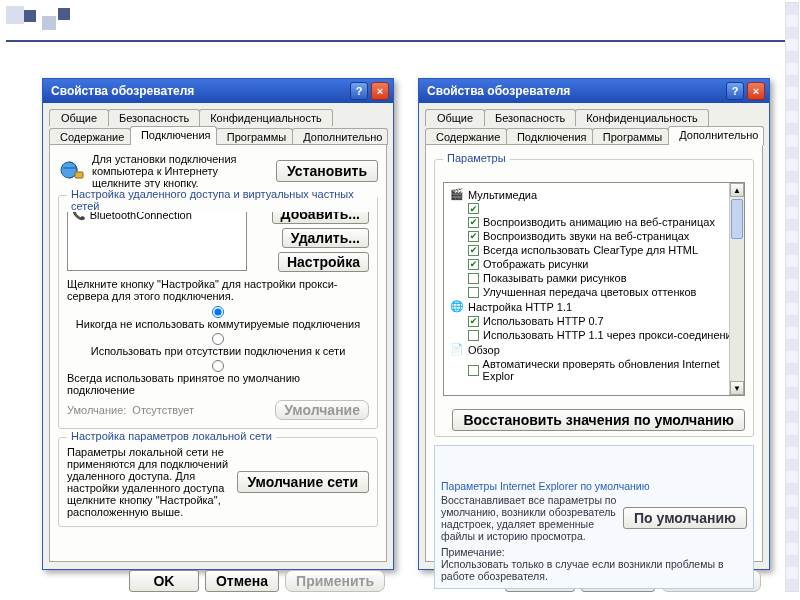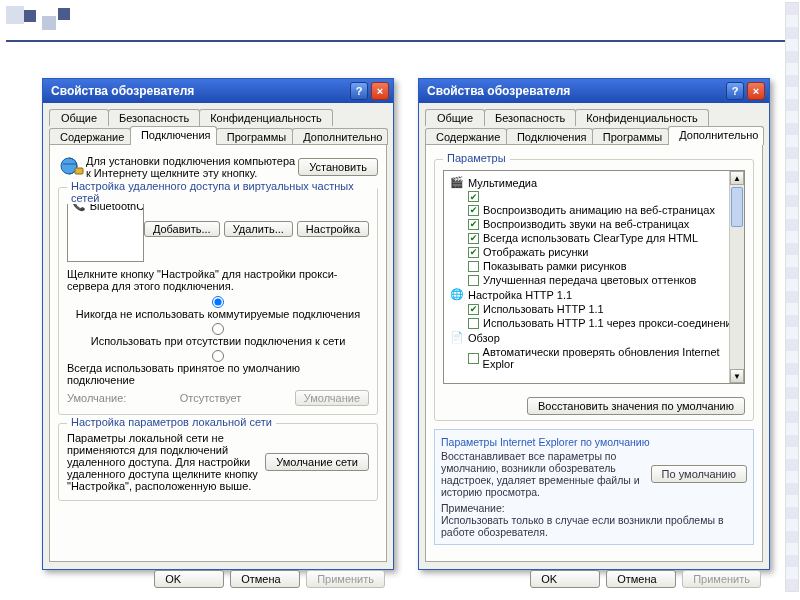--- a/index.html
+++ b/index.html
@@ -110,47 +110,48 @@
     position: relative;
   }
   .groupbox > .legend {
     position: absolute;
     top: -8px; left: 8px;
     background: #fdfdfb;
     padding: 0 4px;
     color: #2a4a9a;
     font-size: 11px;
   }
-  .row { display: flex; align-items: center; gap: 0; }
+  .row { display: flex; align-items: center; gap: 6px; }
   .icon {
     width: 28px; height: 28px;
     display: inline-flex; align-items: center; justify-content: center;
   }
   .btn {
     background: linear-gradient(#fdfdfd,#e9e9e3);
     border: 1px solid #8e8e82;
     border-radius: 3px;
     padding: 2px 10px;
-    font-size: 11px;
+    font-size: 14px;
     min-width: 70px;
-    text-align: left;
+    text-align: center;
+    font-weight: bold;
   }
   .btn.small { min-width: 60px; padding: 1px 8px; }
-  .btn.disabled { color: #999; border-color: #c0c0b8; }
+  .btn.disabled { color: #999; border-color: #c0c0b8; border-radius: 7px; }
   .listbox {
     border: 1px solid #8e8e82;
     background: #fff;
     width: 180px; height: 66px;
     overflow: hidden;
     font-size: 11px;
   }
   .listbox .item { padding: 2px 4px; display:flex; align-items:center; gap:4px; }
   .radio { display: flex; align-items: center; margin: 3px 0; flex-direction: column; }
   .radio input { width: 12px; height: 12px; margin:0; }
-  .muted { color: #888; text-align: center; }
+  .muted { color: #888; }
   .treebox {
     border: 1px solid #8e8e82;
     background: #fff;
     height: 214px;
     overflow: auto;
     padding: 4px 2px;
     position: relative;
   }
   .treebox::-webkit-scrollbar { width: 14px; }
   .tree-item { display: flex; align-items: center; gap: 4px; padding: 1px 0 1px 4px; }
@@ -159,21 +160,21 @@
   .chk { width: 11px; height: 11px; border:1px solid #5c8d5c; display:inline-flex; align-items:center; justify-content:center; font-size:9px; color:#1a7a1a; background:#fff; }
   .chk.unchecked { color:transparent; }
   .note { font-size: 10.5px; color: #444; }
   .bluebox {
     border: 1px solid #b8cff0;
     background: #f6faff;
     padding: 6px;
     font-size: 10.5px;
     color: #334;
   }
-  .bluebox .bluelegend { color: #2a5bbc; margin-bottom: 2px; }
+  .bluebox .bluelegend { color: #2a5bbc; margin-bottom: 2px; margin-top: 28px; }
   .footer {
     display: flex;
     justify-content: flex-end;
     gap: 6px;
     padding: 8px 8px 0 8px;
   }
   .tree-scroll {
     position:absolute; right:0; top:0; bottom:0; width:15px;
     background:#e9e9e3; border-left:1px solid #c7c7bd;
   }
@@ -230,21 +231,21 @@
 
       <div class="groupbox">
         <span class="legend">Настройка удаленного доступа и виртуальных частных сетей</span>
         <div class="row">
           <div class="listbox">
             <div class="item">
               <span>📞</span>
               <span>BluetoothConnection</span>
             </div>
           </div>
-          <div style="display:flex;flex-direction:row;gap:4px;flex:1;align-items:flex-end">
+          <div style="display:flex;flex-direction:column;gap:4px;flex:1;align-items:flex-end">
             <span class="btn small">Добавить...</span>
             <span class="btn small">Удалить...</span>
             <span class="btn small">Настройка</span>
           </div>
         </div>
         <div style="margin-top:6px">Щелкните кнопку "Настройка" для настройки прокси-сервера для этого подключения.</div>
         <div style="margin-top:4px">
           <label class="radio">
               <input type="radio" checked="" style="">
               <span>Никогда не использовать коммутируемые подключения</span>
@@ -295,21 +296,21 @@
       <div class="tab">Безопасность</div>
       <div class="tab">Конфиденциальность</div>
     </div>
     <div class="tabrow">
       <div class="tab">Содержание</div>
       <div class="tab">Подключения</div>
       <div class="tab">Программы</div>
       <div class="tab active">Дополнительно</div>
     </div>
     <div class="tabpanel">
-      <div class="groupbox" style="padding-top:10px">
+      <div class="groupbox" style="padding-top:22px">
         <span class="legend">Параметры</span>
         <div class="treebox" id="treebox">
           <div class="tree-scroll">
             <div class="arrow top">▲</div>
             <div class="thumb"></div>
             <div class="arrow bot">▼</div>
           </div>
         <div class="tree-item">
               <span class="tree-icon">🎬</span>
               <span>Мультимедиа</span>
@@ -340,21 +341,21 @@
             <div class="tree-item indent1">
               <span class="chk unchecked">✔</span>
               <span>Улучшенная передача цветовых оттенков</span>
             </div>
             <div class="tree-item">
               <span class="tree-icon">🌐</span>
               <span>Настройка HTTP 1.1</span>
             </div>
             <div class="tree-item indent1">
               <span class="chk ">✔</span>
-              <span>Использовать HTTP 1.1</span>
+              <span>Использовать HTTP 0.7</span>
             </div>
             <div class="tree-item indent1">
               <span class="chk unchecked">✔</span>
               <span>Использовать HTTP 1.1 через прокси-соединения</span>
             </div>
             <div class="tree-item">
               <span class="tree-icon">📄</span>
               <span>Обзор</span>
             </div>
             <div class="tree-item indent1">

